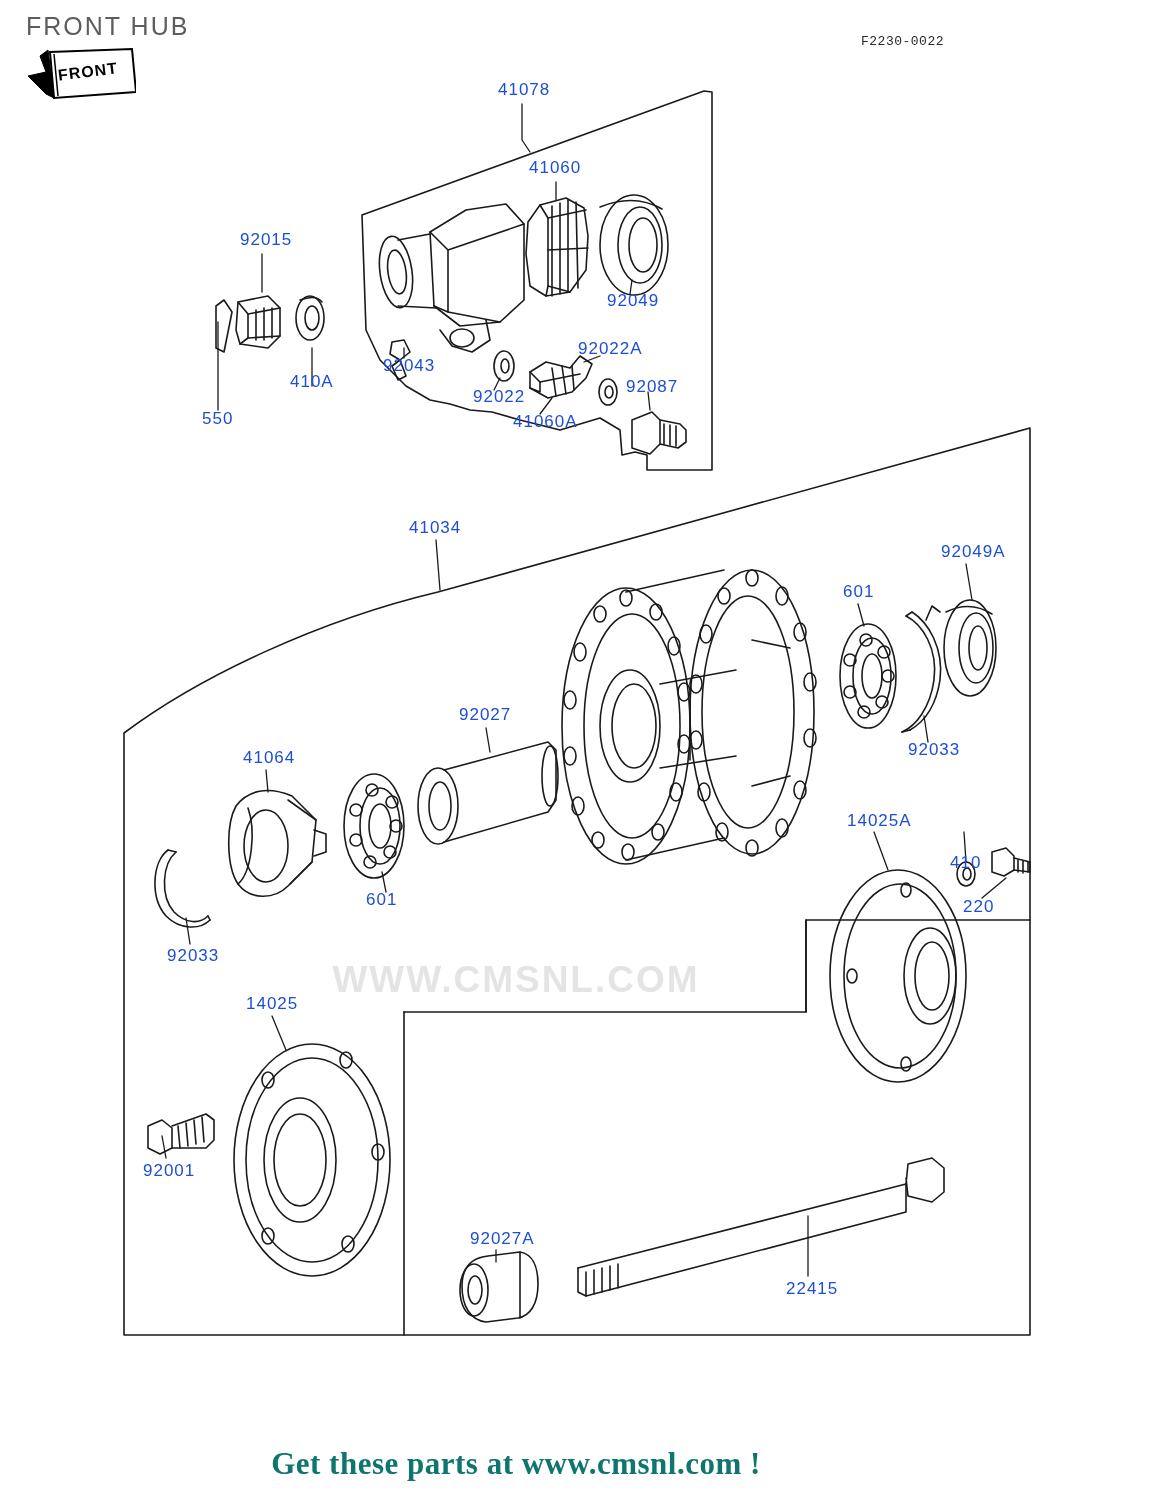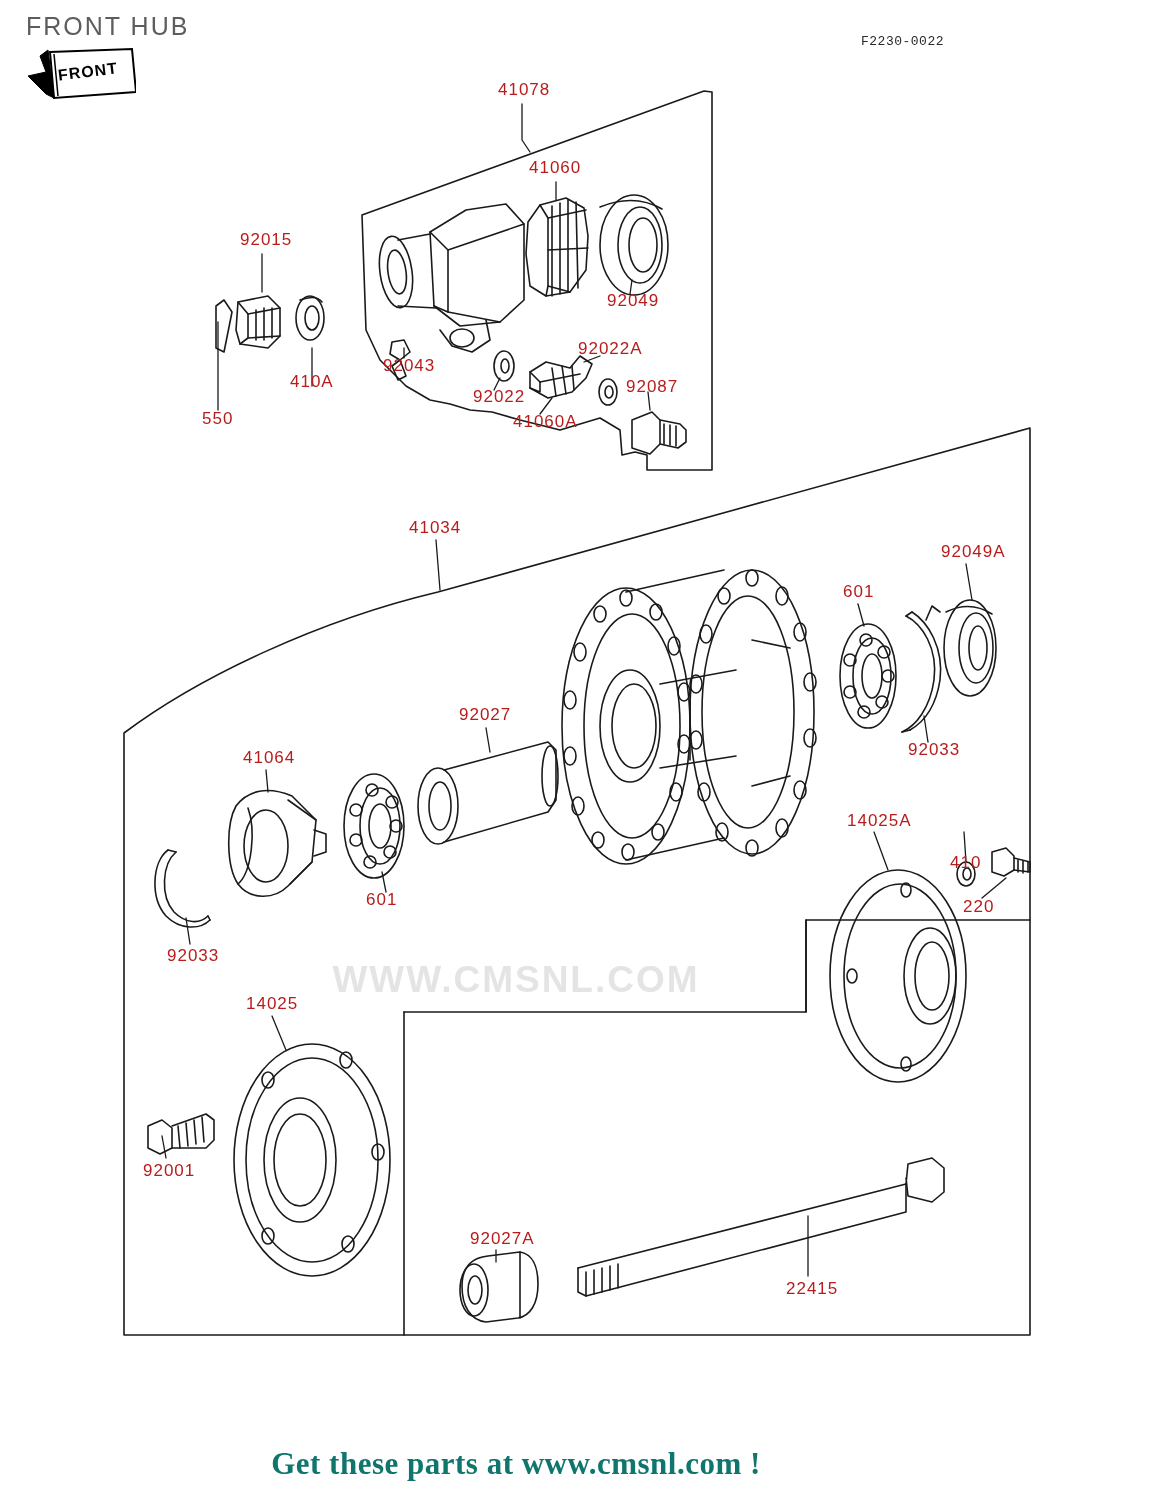--- a/index.html
+++ b/index.html
@@ -53,21 +53,21 @@
     font-weight: bold;
     letter-spacing: 1px;
     transform: rotate(-7deg);
     color: #000;
   }
   
   .lbl {
     position: absolute;
     font-size: 17px;
     letter-spacing: 1px;
-    color: #b91c1c;
+    color: #1d4ed8;
     white-space: nowrap;
     font-family: "Liberation Sans", sans-serif;
   }
   .footer {
     position: absolute;
     left: 0;
     right: 0;
     bottom: 18px;
     text-align: center;
     font-size: 31px;

